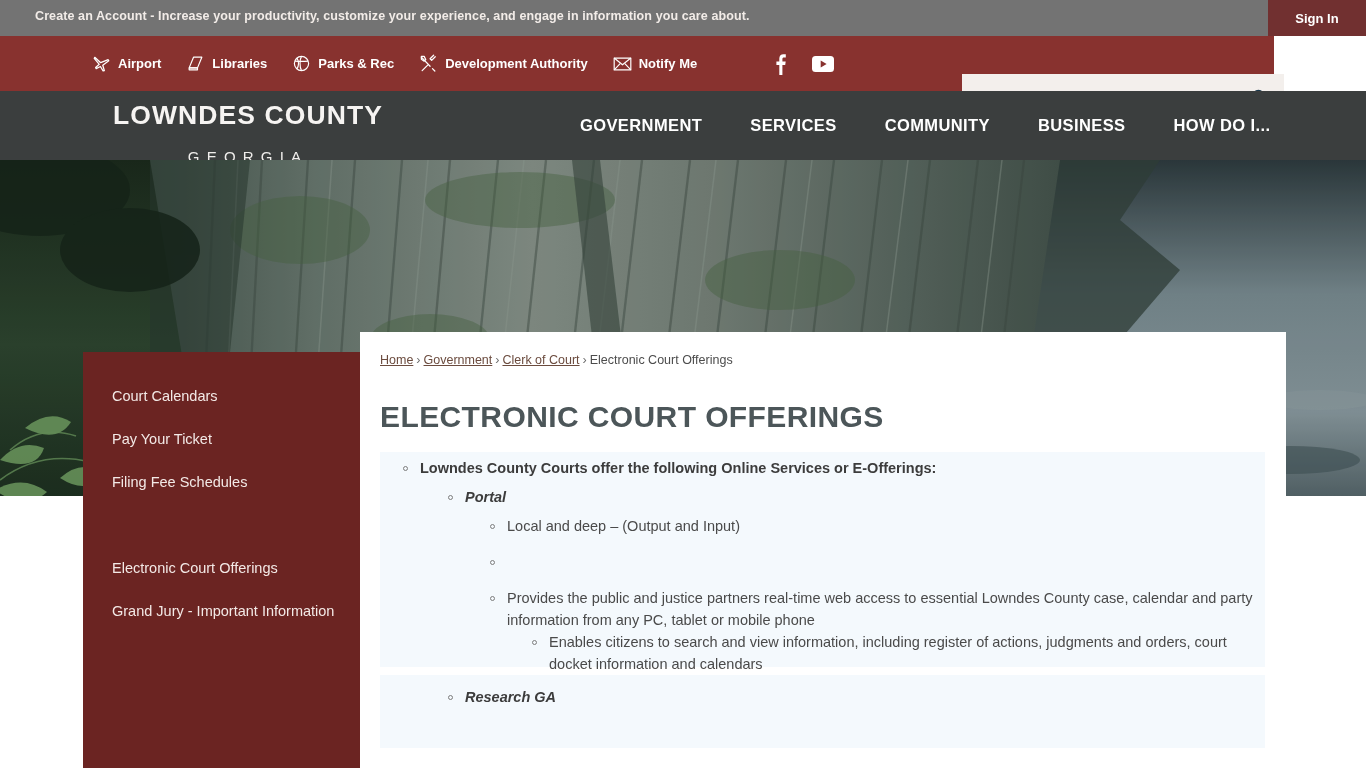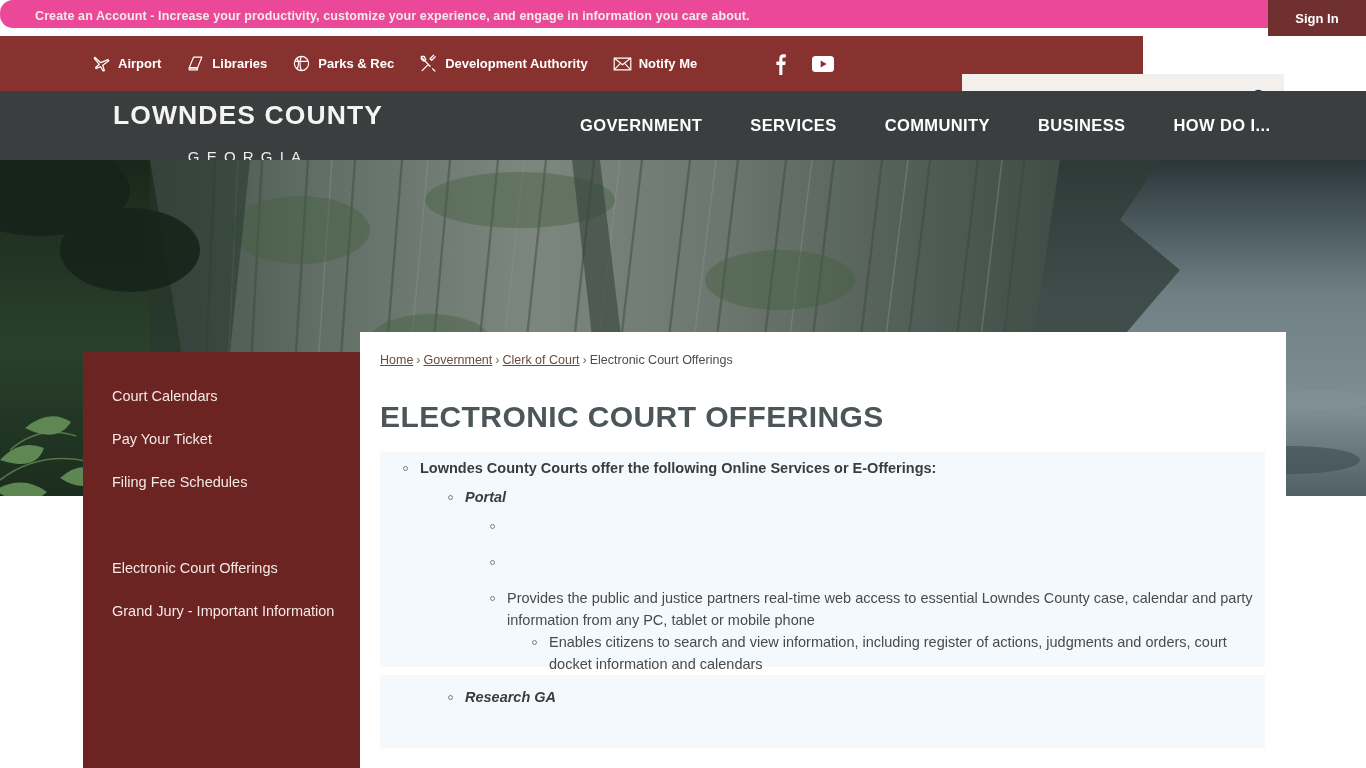--- a/index.html
+++ b/index.html
@@ -6,39 +6,38 @@
   * { box-sizing: border-box; margin: 0; padding: 0; }
   html, body {
     width: 1366px; height: 768px;
     overflow: hidden;
     font-family: "Liberation Sans", sans-serif;
     background: #ffffff;
   }
 
   
   .account-bar {
-    position: absolute; left: 0; top: 0; width: 1366px; height: 28px;
-    background: #ec4899;
-    border-radius: 13px;
+    position: absolute; left: 0; top: 0; width: 1366px; height: 36px;
+    background: #737373;
   }
   .account-msg {
     position: absolute; left: 35px; top: 9px;
     font-size: 12.5px; font-weight: bold; color: #f2ece8;
     letter-spacing: .1px; white-space: nowrap;
   }
   .signin-btn {
     position: absolute; right: 0; top: 0; width: 98px; height: 36px;
     background: #713030; color: #fff; font-size: 13px; font-weight: bold;
     display: flex; align-items: center; justify-content: center;
     cursor: pointer;
   }
 
   
   .quick-bar {
-    position: absolute; left: 0; top: 36px; width: 1143px; height: 55px;
+    position: absolute; left: 0; top: 36px; width: 1274px; height: 55px;
     background: #88322f;
   }
   .quick-links {
     position: absolute; left: 92px; top: 0; height: 55px;
     display: flex; align-items: center; gap: 25px;
   }
   .quick-link {
     display: flex; align-items: center; gap: 7px;
     color: #ffffff; font-size: 13px; font-weight: bold;
     cursor: pointer; white-space: nowrap;
@@ -403,20 +402,21 @@
   <div class="page-title">ELECTRONIC COURT OFFERINGS</div>
 
   <div class="block block-a">
     <span class="bullet" style="left:23px;  top:14px;"></span>
     <div class="li txt-bold" style="left:40px;  top:6px;   width:860px;">Lowndes County Courts offer the following Online Services or E-Offerings:</div>
 
     <span class="bullet" style="left:68px;  top:43px;"></span>
     <div class="li txt-bolditalic" style="left:85px;  top:35px;  width:800px;">Portal</div>
 
     <span class="bullet" style="left:110px; top:72px;"></span>
+    <div class="li" style="left:127px; top:64px;  width:760px;">Local and deep – (Output and Input)</div>
 
     <span class="bullet" style="left:110px; top:108px;"></span>
 
     <span class="bullet" style="left:110px; top:144px;"></span>
     <div class="li" style="left:127px; top:136px; width:762px;">Provides the public and justice partners real-time web access to essential Lowndes County case, calendar and party information from any PC, tablet or mobile phone</div>
 
     <span class="bullet" style="left:152px; top:188px;"></span>
     <div class="li" style="left:169px; top:180px; width:702px;">Enables citizens to search and view information, including register of actions, judgments and orders, court docket information and calendars</div>
 
     <span class="bullet" style="left:152px; top:232px;"></span>

